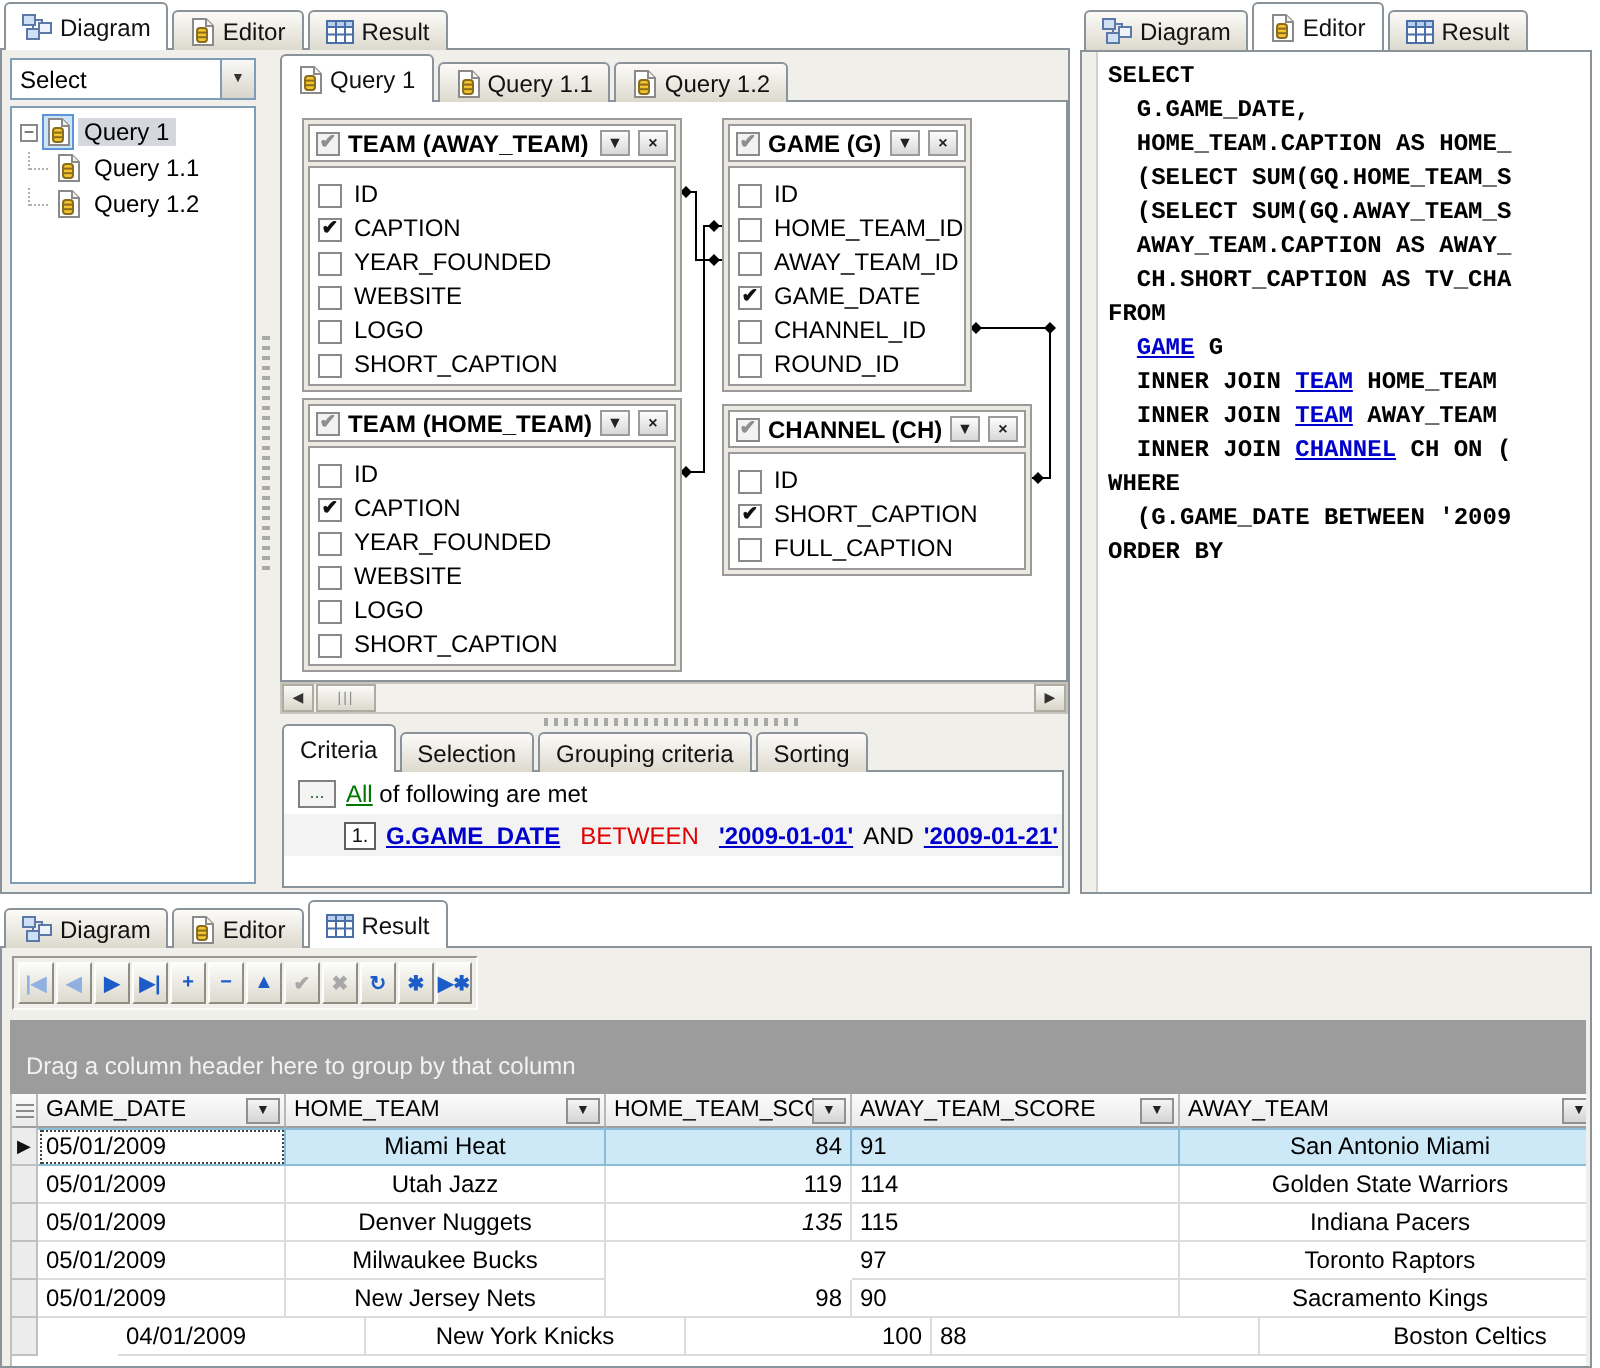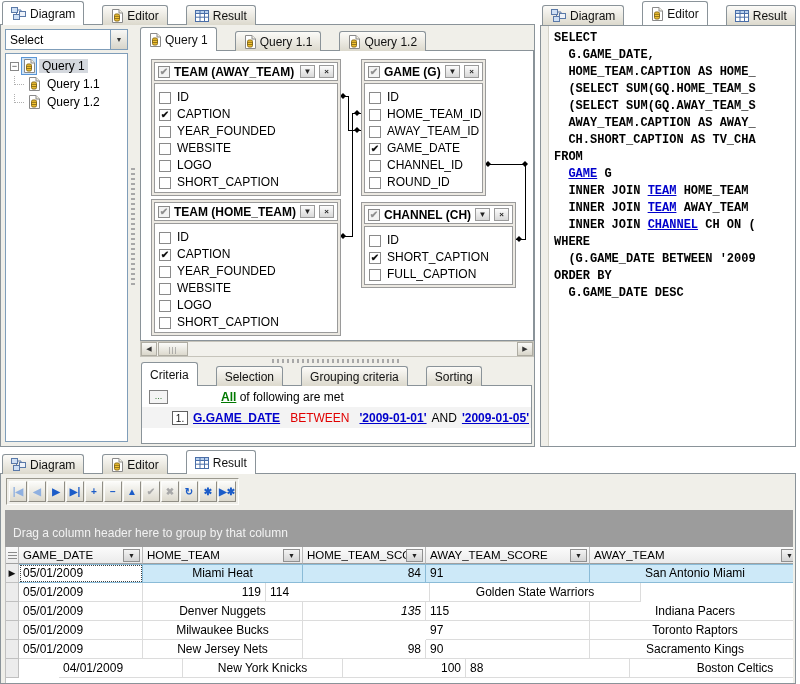--- a/index.html
+++ b/index.html
@@ -3,21 +3,21 @@
 <meta charset="utf-8">
 <style>
   * { box-sizing: border-box; margin:0; padding:0; }
   html,body { width:800px; height:684px; background:#fff; overflow:hidden;
               font-family:"Liberation Sans", sans-serif; }
   .window { position:absolute; }
   
   .tabstrip { position:absolute; display:flex; align-items:flex-end; height:25px; z-index:5; }
   .tab { height:20px; display:flex; align-items:center; gap:4px; padding:1px 8px;
          border:1px solid #8a9399; border-bottom:none; border-radius:3px 3px 0 0;
-         background:linear-gradient(#fcfbf8,#dcd9cd); margin-right:18px; font-size:12px;
+         background:linear-gradient(#fcfbf8,#dcd9cd); margin-right:2px; font-size:12px;
          color:#111; white-space:nowrap; cursor:default; }
   .tab.active { height:24px; background:#fff; z-index:6; }
   .ticon { display:inline-flex; align-items:center; }
   
   .pane { position:absolute; border:1px solid #8a9399; background:#f0efe9; }
   
   .combo { position:absolute; left:4px; top:4px; width:123px; height:21px;
            border:1px solid #7f9db9; background:#fff; display:flex; align-items:stretch; }
   .combo-text { flex:1; font-size:12px; padding:3px 0 0 4px; }
   .combo-btn { width:17px; border-left:1px solid #7f9db9; background:linear-gradient(#f8f8f6,#d8d5ca);
@@ -65,21 +65,21 @@
             background:repeating-linear-gradient(0deg,#a8a8a8 0 2px,transparent 2px 5px); }
   
   .cbox { position:absolute; left:140px; top:360px; right:2px; bottom:2px;
           background:#fff; border:1px solid #8a9399; font-size:12px; overflow:hidden; }
   .crow { display:flex; align-items:center; gap:5px; height:21px; padding-left:7px; white-space:nowrap; }
   .crow2 { background:#f3f3f3; padding-left:30px; }
   .mini-btn { width:19px; height:14px; border:1px solid #808080; background:#f4f4f4; color:#2a6e2a;
               font-size:9px; line-height:11px; text-align:center; flex:0 0 19px; }
   .num-btn { width:16px; height:14px; border:1px solid #606060; background:#fff; color:#111;
              font-size:10px; line-height:13px; text-align:center; flex:0 0 16px; }
-  .crit-green { color:#007800; font-weight:bold; text-decoration:underline;margin-left:48px; }
+  .crit-green { color:#007800; font-weight:normal; text-decoration:underline; }
   .crit-red { color:#e00000; }
   .crit-link { color:#0000cc; text-decoration:underline; font-weight:bold; }
   
   .editor { position:absolute; left:0; top:25px; right:0; bottom:0; background:#fff; border:1px solid #8a9399; }
   .gutter { position:absolute; left:0; top:0; bottom:0; width:8px; background:#f0efe9; border-right:1px solid #d4d2c8; }
   .sql { position:absolute; left:13px; top:4px; right:0; bottom:0; overflow:hidden;
          font-family:"Liberation Mono", monospace; font-size:12px; font-weight:bold; line-height:17px; color:#000; }
   .sql-line { white-space:pre; }
   .sql-lk { color:#0000cc; text-decoration:underline; }
   
@@ -403,21 +403,21 @@
           <span><span class="crit-green">All</span><span> of following are met</span></span>
         </div>
       <div class="crow crow2" id="crit-row2">
           <span class="num-btn">1.</span>
           <span class="crit-link">G.GAME_DATE</span>
           <span>  </span>
           <span class="crit-red">BETWEEN</span>
           <span>  </span>
           <span class="crit-link">'2009-01-01'</span>
           <span> AND </span>
-          <span class="crit-link">'2009-01-05'</span>
+          <span class="crit-link">'2009-01-21'</span>
         </div>
     </div>
   </div>
 </div>
 
 <div class="window" id="rw" style="left:540px;top:0;width:256px;height:447px;">
   <div class="tabstrip" id="rw-tabs" style="left:2px;top:0;">
       <div class="tab">
         <span class="ticon">
           <svg width="15" height="13" viewBox="0 0 15 13">
@@ -463,21 +463,20 @@
         <div class="sql-line"><span>  AWAY_TEAM.CAPTION </span><span>AS</span><span> AWAY_</span></div>
         <div class="sql-line"><span>  CH.SHORT_CAPTION </span><span>AS</span><span> TV_CHA</span></div>
         <div class="sql-line"><span>FROM</span></div>
         <div class="sql-line"><span>  </span><span class="sql-lk">GAME</span><span> G</span></div>
         <div class="sql-line"><span>  </span><span>INNER JOIN </span><span class="sql-lk">TEAM</span><span> HOME_TEAM</span></div>
         <div class="sql-line"><span>  </span><span>INNER JOIN </span><span class="sql-lk">TEAM</span><span> AWAY_TEAM</span></div>
         <div class="sql-line"><span>  </span><span>INNER JOIN </span><span class="sql-lk">CHANNEL</span><span> CH </span><span>ON</span><span> (</span></div>
         <div class="sql-line"><span>WHERE</span></div>
         <div class="sql-line"><span>  (G.GAME_DATE </span><span>BETWEEN</span><span> '2009</span></div>
         <div class="sql-line"><span>ORDER BY</span></div>
-        <div class="sql-line"><span>  G.GAME_DATE </span><span>DESC</span></div>
       </div>
   </div>
 </div>
 
 <div class="window" id="bw" style="left:0;top:449px;width:796px;height:235px;">
   <div class="tabstrip" id="bw-tabs" style="left:2px;top:0;">
       <div class="tab">
         <span class="ticon">
           <svg width="15" height="13" viewBox="0 0 15 13">
             <rect x="0.5" y="0.5" width="6" height="5" fill="#cfe0f5" stroke="#5a79a8"></rect>
@@ -557,20 +556,21 @@
           <div class="gi">▶</div>
           <div class="gc al-left sel foc" style="width: 124px; flex: 0 0 124px;">05/01/2009</div>
           <div class="gc al-center sel" style="width: 160px; flex: 0 0 160px;">Miami Heat</div>
           <div class="gc al-right sel" style="width: 123px; flex: 0 0 123px;">84</div>
           <div class="gc al-left sel" style="width: 164px; flex: 0 0 164px;">91</div>
           <div class="gc al-center sel" style="width: 211px; flex: 0 0 211px;">San Antonio Miami</div>
         </div>
         <div class="gr">
           <div class="gi"></div>
           <div class="gc al-left" style="width: 124px; flex: 0 0 124px;">05/01/2009</div>
+          <div class="gc al-center" style="width: 160px; flex: 0 0 160px;">Utah Jazz</div>
           <div class="gc al-right" style="width: 123px; flex: 0 0 123px;">119</div>
           <div class="gc al-left" style="width: 164px; flex: 0 0 164px;">114</div>
           <div class="gc al-center" style="width: 211px; flex: 0 0 211px;">Golden State Warriors</div>
         </div>
         <div class="gr">
           <div class="gi"></div>
           <div class="gc al-left" style="width: 124px; flex: 0 0 124px;">05/01/2009</div>
           <div class="gc al-center" style="width: 160px; flex: 0 0 160px;">Denver Nuggets</div>
           <div class="gc al-right" style="width: 123px; flex: 0 0 123px; font-style: italic;">135</div>
           <div class="gc al-left" style="width: 164px; flex: 0 0 164px;">115</div>

